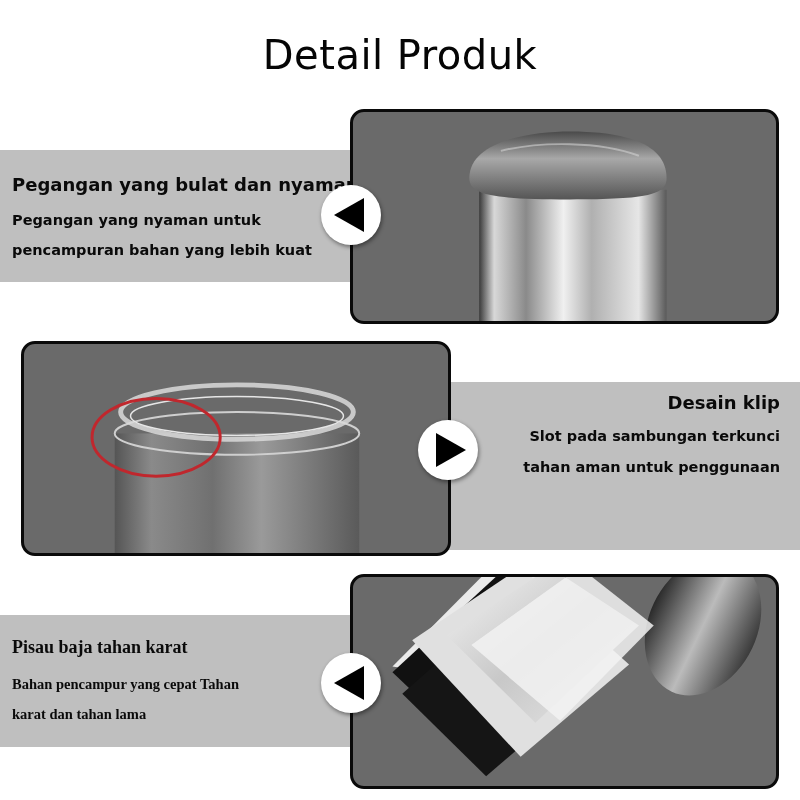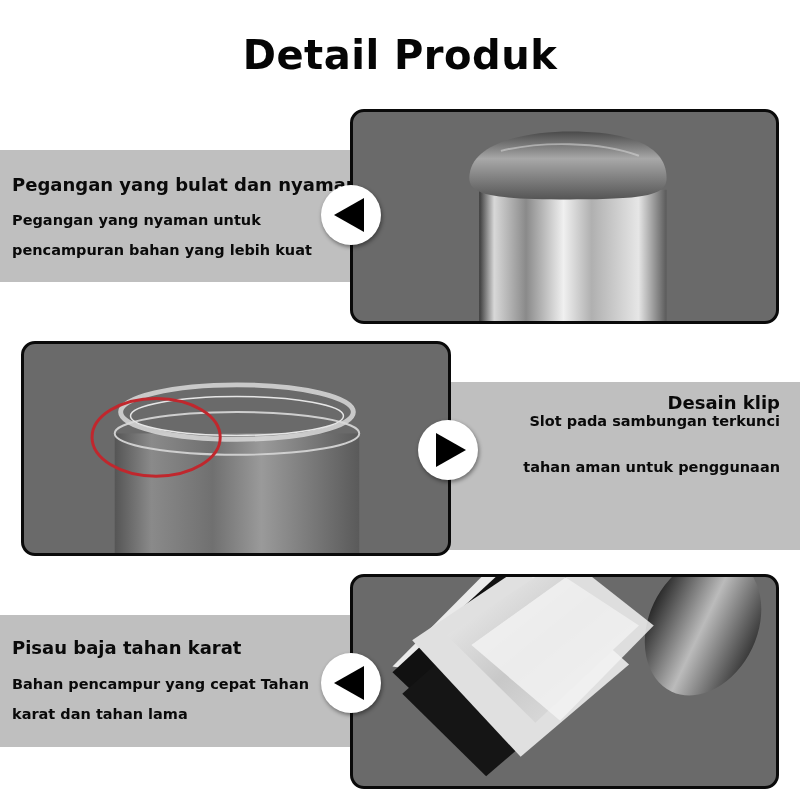--- a/index.html
+++ b/index.html
@@ -1,21 +1,21 @@
 <!DOCTYPE html>
 <html><head>
   <meta charset="utf-8">
   <style>
     * { box-sizing: border-box; margin: 0; padding: 0; }
     html, body { width: 800px; height: 800px; background: #ffffff; overflow: hidden; }
     body { position: relative; font-family: "DejaVu Sans", sans-serif; color: #0a0a0a; }
 
     .page-title {
       position: absolute; left: 0; top: 32px; width: 800px; text-align: center;
-      font-size: 40px; font-weight: bold; letter-spacing: 0.5px; color: #050505;
+      font-size: 40px; font-weight: normal; letter-spacing: 0.5px; color: #050505;
     }
 
     .band { position: absolute; background: #bfbfbf; }
     .band.left { left: 0; }
     .band.right { right: 0; text-align: right; }
 
     .band .title { position: absolute; font-size: 18px; font-weight: bold; white-space: nowrap; }
     .band .desc { position: absolute; font-size: 14.5px; font-weight: bold; line-height: 30px; white-space: nowrap; }
     .band.left .title, .band.left .desc { left: 12px; }
     .band.right .title, .band.right .desc { right: 20px; text-align: right; }
@@ -72,21 +72,21 @@
     <path d="M118,68 C118,30 180,20 220,20 C265,20 318,28 318,68 C318,85 300,90 220,90 C140,90 118,85 118,68 Z" fill="url(#cap1)"></path>
     <path d="M150,40 C190,30 250,30 290,45" stroke="#d0d0d0" stroke-width="2" fill="none" opacity="0.6"></path>
   </svg>
 </div>
 <div class="arrow-btn" style="left:321px; top:185px;">
   <span class="tri-left"></span>
 </div>
 
 <div class="band right" style="top:382px; width:360px; height:168px;">
   <div class="title" style="top:10px;">Desain klip</div>
-  <div class="desc" style="top:24px;text-align:center;">Slot pada sambungan terkunci</div>
+  <div class="desc" style="top:39px;text-align:center;">Slot pada sambungan terkunci</div>
   <div class="desc" style="top:70px;">tahan aman untuk penggunaan</div>
 </div>
 <div class="photo" style="left:21px; top:341px; width:430px; height:215px;">
   <svg viewBox="0 0 430 215" preserveAspectRatio="none">
     <defs>
       <linearGradient id="glass2" x1="0" x2="1" y1="0" y2="0">
         <stop offset="0" stop-color="#555"></stop>
         <stop offset="0.15" stop-color="#8a8a8a"></stop>
         <stop offset="0.4" stop-color="#707070"></stop>
         <stop offset="0.6" stop-color="#9a9a9a"></stop>
@@ -97,21 +97,21 @@
     <ellipse cx="216" cy="92" rx="124" ry="22" fill="none" stroke="#cfcfcf" stroke-width="2"></ellipse>
     <ellipse cx="216" cy="70" rx="118" ry="28" fill="none" stroke="#d9d9d9" stroke-width="5" opacity="0.85"></ellipse>
     <ellipse cx="216" cy="74" rx="108" ry="20" fill="none" stroke="#e6e6e6" stroke-width="1.5"></ellipse>
     <ellipse cx="134" cy="96" rx="65" ry="40" fill="none" stroke="#c0272d" stroke-width="3"></ellipse>
   </svg>
 </div>
 <div class="arrow-btn" style="left:418px; top:420px;">
   <span class="tri-right"></span>
 </div>
 
-<div class="band left" style="top:615px; width:360px; height:132px;">
+<div class="band left" style="top:615px; width:360px; height:132px;font-family:Liberation Serif, serif;">
   <div class="title" style="top:22px;">Pisau baja tahan karat</div>
   <div class="desc" style="top:84px;">karat dan tahan lama</div>
   <div class="desc" style="top:54px;">Bahan pencampur yang cepat Tahan</div>
 </div>
 <div class="photo" style="left:350px; top:574px; width:429px; height:215px;">
   <svg viewBox="0 0 429 215" preserveAspectRatio="none">
     <defs>
       <linearGradient id="blade3" x1="0" x2="1" y1="0" y2="1">
         <stop offset="0" stop-color="#f5f5f5"></stop>
         <stop offset="0.5" stop-color="#c8c8c8"></stop>

